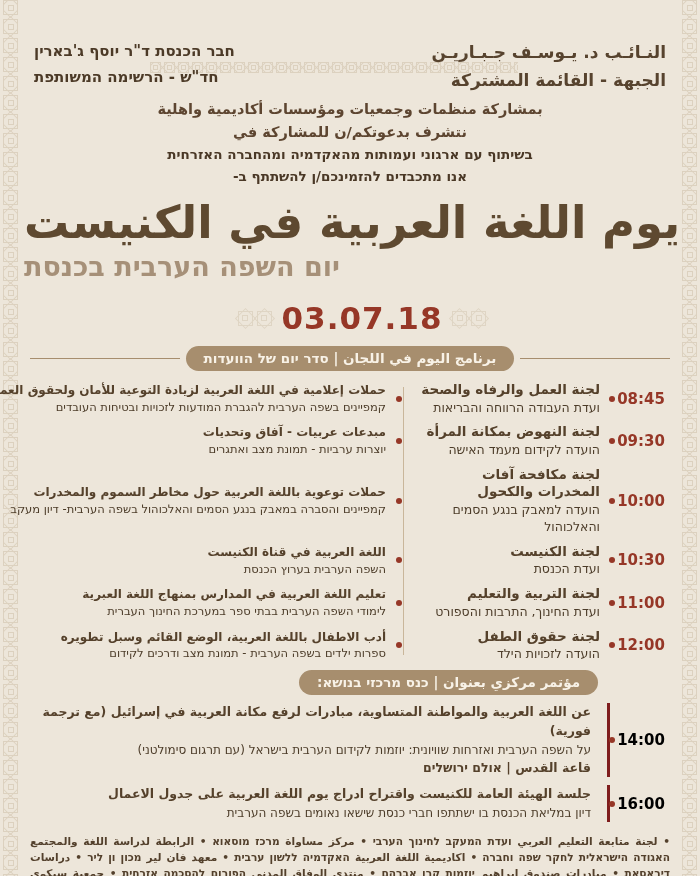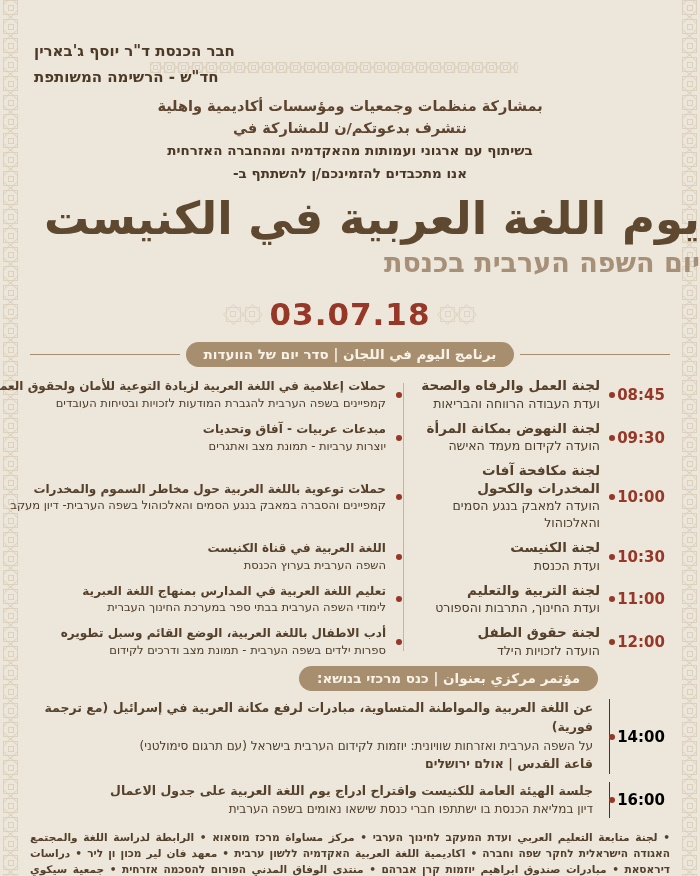--- a/index.html
+++ b/index.html
@@ -28,21 +28,21 @@
   .header{display:flex;justify-content:space-between;padding:38px 34px 0 34px;}
   .hdr-he{direction:rtl;text-align:left;color:#4c3a27;font-weight:bold;font-size:15px;line-height:1.75;}
   .hdr-ar{direction:rtl;text-align:right;color:#57432e;font-weight:bold;font-size:17px;line-height:1.65;}
 
   
   .intro{margin-top:4px;text-align:center;direction:rtl;}
   .intro .ar{color:#5d4530;font-weight:bold;font-size:14.5px;line-height:1.55;}
   .intro .he{color:#4a3826;font-weight:bold;font-size:13.5px;line-height:1.65;}
 
   
-  .titleblock{text-align:right;margin-top:10px;}
+  .titleblock{text-align:left;margin-top:10px;padding-left:24px;}
   .title-ar{direction:rtl;font-size:45px;line-height:1.1;color:#5e4930;font-weight:bold;letter-spacing:1px;}
   .title-he{direction:rtl;font-size:27px;color:#a69078;font-weight:bold;margin-top:4px;}
   .date-row{display:flex;align-items:center;justify-content:center;gap:10px;margin-top:18px;}
   .date{color:#963727;font-weight:bold;font-size:31px;letter-spacing:1px;}
 
   
   .pill-row{display:flex;align-items:center;margin:10px 30px 0 30px;justify-content:center;}
   .rule{flex:1;height:1px;background:#a78e6e;}
   .section-pill{direction:rtl;background:#a78e6e;color:#f8f2e7;border-radius:13px;
     padding:4px 18px 5px 18px;font-weight:bold;font-size:13.5px;white-space:nowrap;margin:0 6px;}
@@ -62,21 +62,21 @@
   .desc::before{content:"";position:absolute;right:2px;top:50%;transform:translateY(-50%);
     width:6px;height:6px;border-radius:50%;background:#963727;}
   .desc .ar{font-weight:bold;color:#55412b;font-size:12px;line-height:1.4;white-space:nowrap;overflow:hidden;}
   .desc .he{color:#4c3c29;font-size:11.5px;line-height:1.45;white-space:nowrap;overflow:hidden;}
 
   
   .cblock{display:flex;direction:rtl;align-items:center;margin:8px 28px 0 28px;}
   .ctime{flex:0 0 62px;color:#000000;font-weight:bold;font-size:15px;text-align:center;direction:ltr;position:relative;}
   .ctime::after{content:"";position:absolute;left:-1px;top:50%;transform:translateY(-50%);
     width:6px;height:6px;border-radius:50%;background:#963727;}
-  .ctext{flex:1;border-right:1px solid #7f1d1d;padding-right:16px;text-align:right;}
+  .ctext{flex:1;border-right:3px solid #7f1d1d;padding-right:16px;text-align:right;}
   .ctext .ar{font-weight:bold;color:#55412b;font-size:12.5px;line-height:1.5;}
   .ctext .he{color:#4c3c29;font-size:12px;line-height:1.5;}
   .ctext .venue{font-weight:bold;color:#55412b;font-size:12.5px;line-height:1.5;}
 
   
   .orgs{margin:12px 30px 0 30px;direction:rtl;text-align:justify;
     font-size:10.6px;line-height:1.5;color:#53402c;font-weight:bold;}
 </style>
 </head>
 <body>
@@ -448,20 +448,24 @@
         <i></i>
       </span>
     </div>
 
   <div class="content">
 
     <div class="header">
       <div class="hdr-he">
         <div>חבר הכנסת ד"ר יוסף ג'בארין</div>
         <div>חד"ש - הרשימה המשותפת</div>
+      </div>
+      <div class="hdr-ar">
+        <div>النـائـب د. يـوسـف جـبـاريـن</div>
+        <div>الجبهة - القائمة المشتركة</div>
       </div>
     </div>
 
     <div class="intro">
       <div class="ar">بمشاركة منظمات وجمعيات ومؤسسات أكاديمية واهلية</div>
       <div class="ar">نتشرف بدعوتكم/ن للمشاركة في</div>
       <div class="he">בשיתוף עם ארגוני ועמותות מהאקדמיה ומהחברה האזרחית</div>
       <div class="he">אנו מתכבדים להזמינכם/ן להשתתף ב-</div>
     </div>
 

